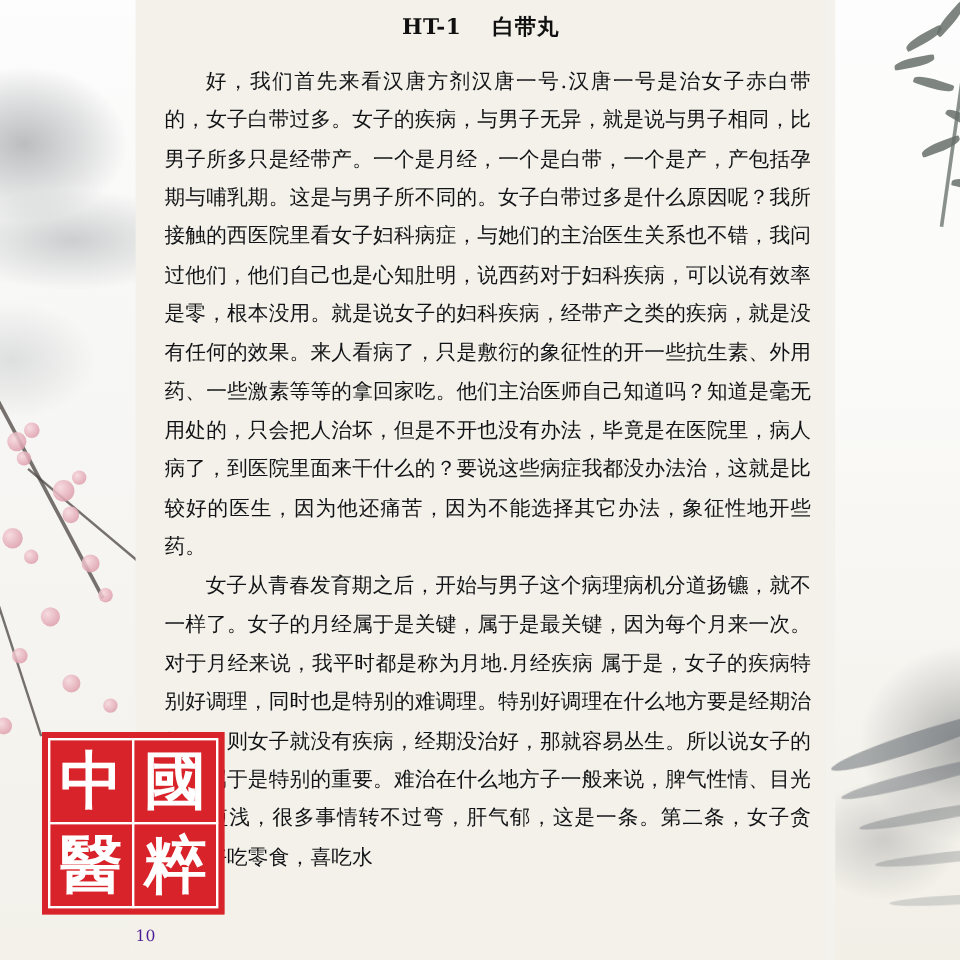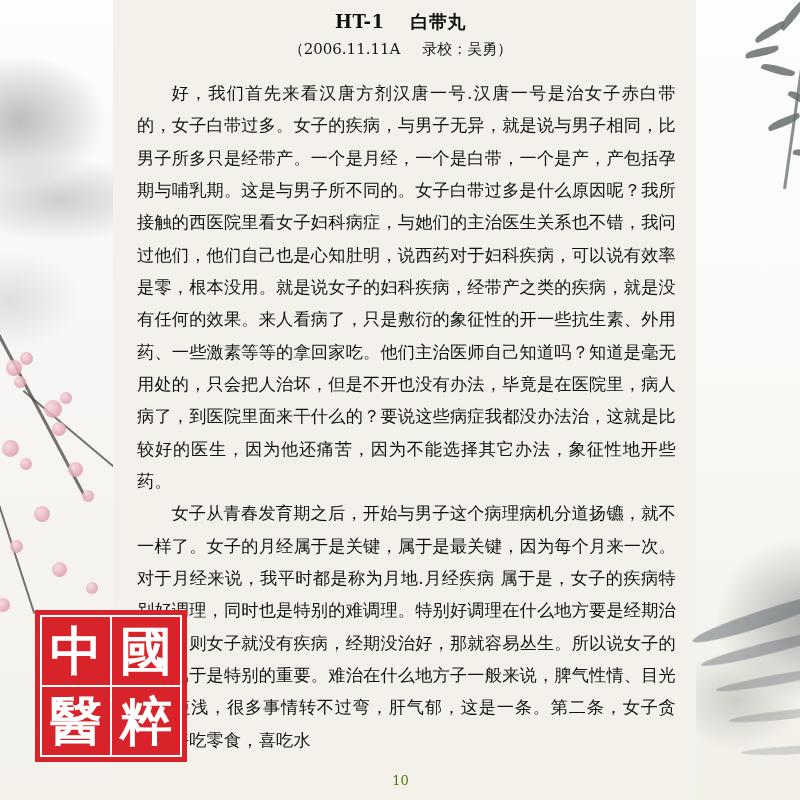--- a/index.html
+++ b/index.html
@@ -132,23 +132,22 @@
     text-justify: inter-character;
     letter-spacing: 0.2px;
   }
   .body-text p { margin: 0; }
   .body-text p.indent { text-indent: 2em; }
 
   .page-number {
     position: absolute;
     bottom: 12px;
     left: 0; right: 0;
-    text-align: center;
     font-size: 13px;
-    color: #4d7c0f;
+    color: #4c1d95;
   }
 
   
   .seal {
     position: absolute;
     left: 35px;
     top: 610px;
     width: 152px;
     height: 152px;
     background: #d8232a;
@@ -222,23 +221,20 @@
     <div class="stroke" style="left:58px; top:140px; width:120px; height:9px; transform:rotate(-6deg); opacity:.30;"></div>
     <div class="stroke" style="left:70px; top:176px; width:110px; height:8px; transform:rotate(-3deg); opacity:.24;"></div>
   </div>
 
   <div class="paper">
 
     <div class="doc-title">
       <span class="code">HT-1</span><span class="name">白带丸</span>
     </div>
 
-    <div class="doc-subtitle">
-      <span>（2006.11.11A</span><span class="rec">录校：吴勇）</span>
-    </div>
 
     <div class="body-text">
       <p class="indent">好，我们首先来看汉唐方剂汉唐一号.汉唐一号是治女子赤白带的，女子白带过多。女子的疾病，与男子无异，就是说与男子相同，比男子所多只是经带产。一个是月经，一个是白带，一个是产，产包括孕期与哺乳期。这是与男子所不同的。女子白带过多是什么原因呢？我所接触的西医院里看女子妇科病症，与她们的主治医生关系也不错，我问过他们，他们自己也是心知肚明，说西药对于妇科疾病，可以说有效率是零，根本没用。就是说女子的妇科疾病，经带产之类的疾病，就是没有任何的效果。来人看病了，只是敷衍的象征性的开一些抗生素、外用药、一些激素等等的拿回家吃。他们主治医师自己知道吗？知道是毫无用处的，只会把人治坏，但是不开也没有办法，毕竟是在医院里，病人病了，到医院里面来干什么的？要说这些病症我都没办法治，这就是比较好的医生，因为他还痛苦，因为不能选择其它办法，象征性地开些药。</p>
       <p class="indent">女子从青春发育期之后，开始与男子这个病理病机分道扬镳，就不一样了。女子的月经属于是关键，属于是最关键，因为每个月来一次。对于月经来说，我平时都是称为月地.月经疾病 属于是，女子的疾病特别好调理，同时也是特别的难调理。特别好调理在什么地方要是经期治好了，则女子就没有疾病，经期没治好，那就容易丛生。所以说女子的经期属于是特别的重要。难治在什么地方子一般来说，脾气性情、目光比较短浅，很多事情转不过弯，肝气郁，这是一条。第二条，女子贪嘴，好吃零食，喜吃水</p>
     </div>
 
     <div class="page-number">10</div>
   </div>
 
   <div class="seal">

